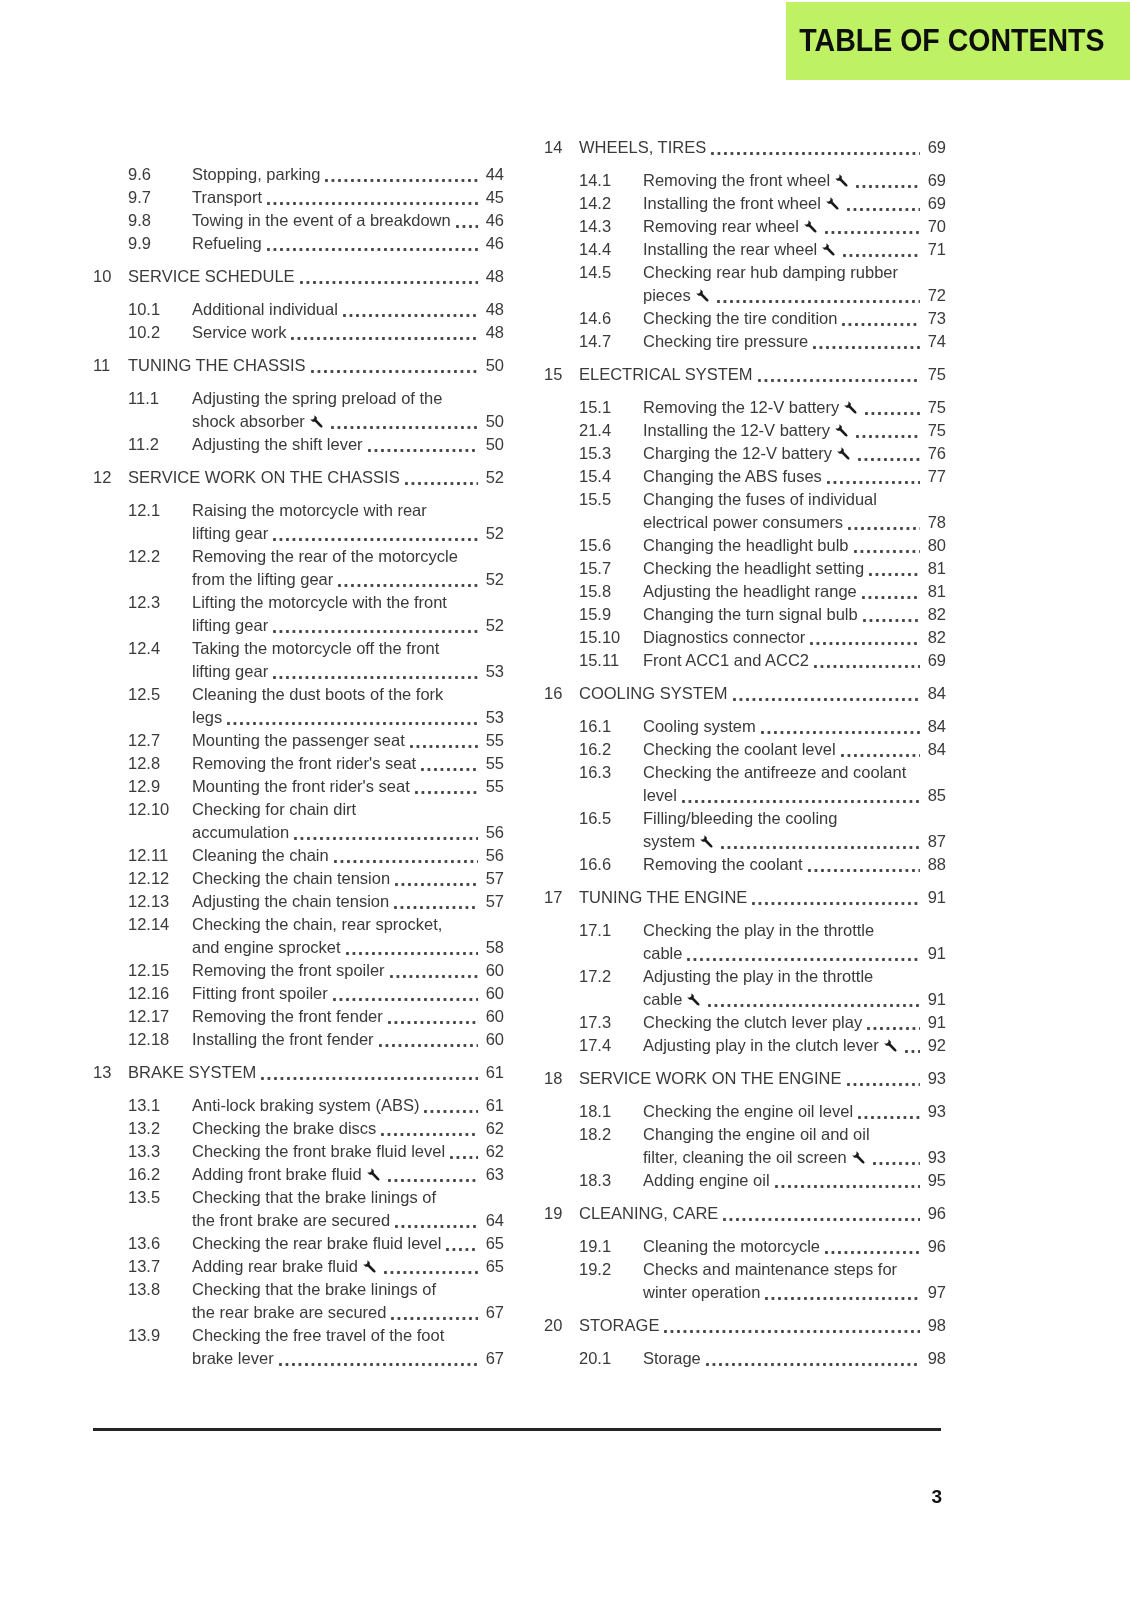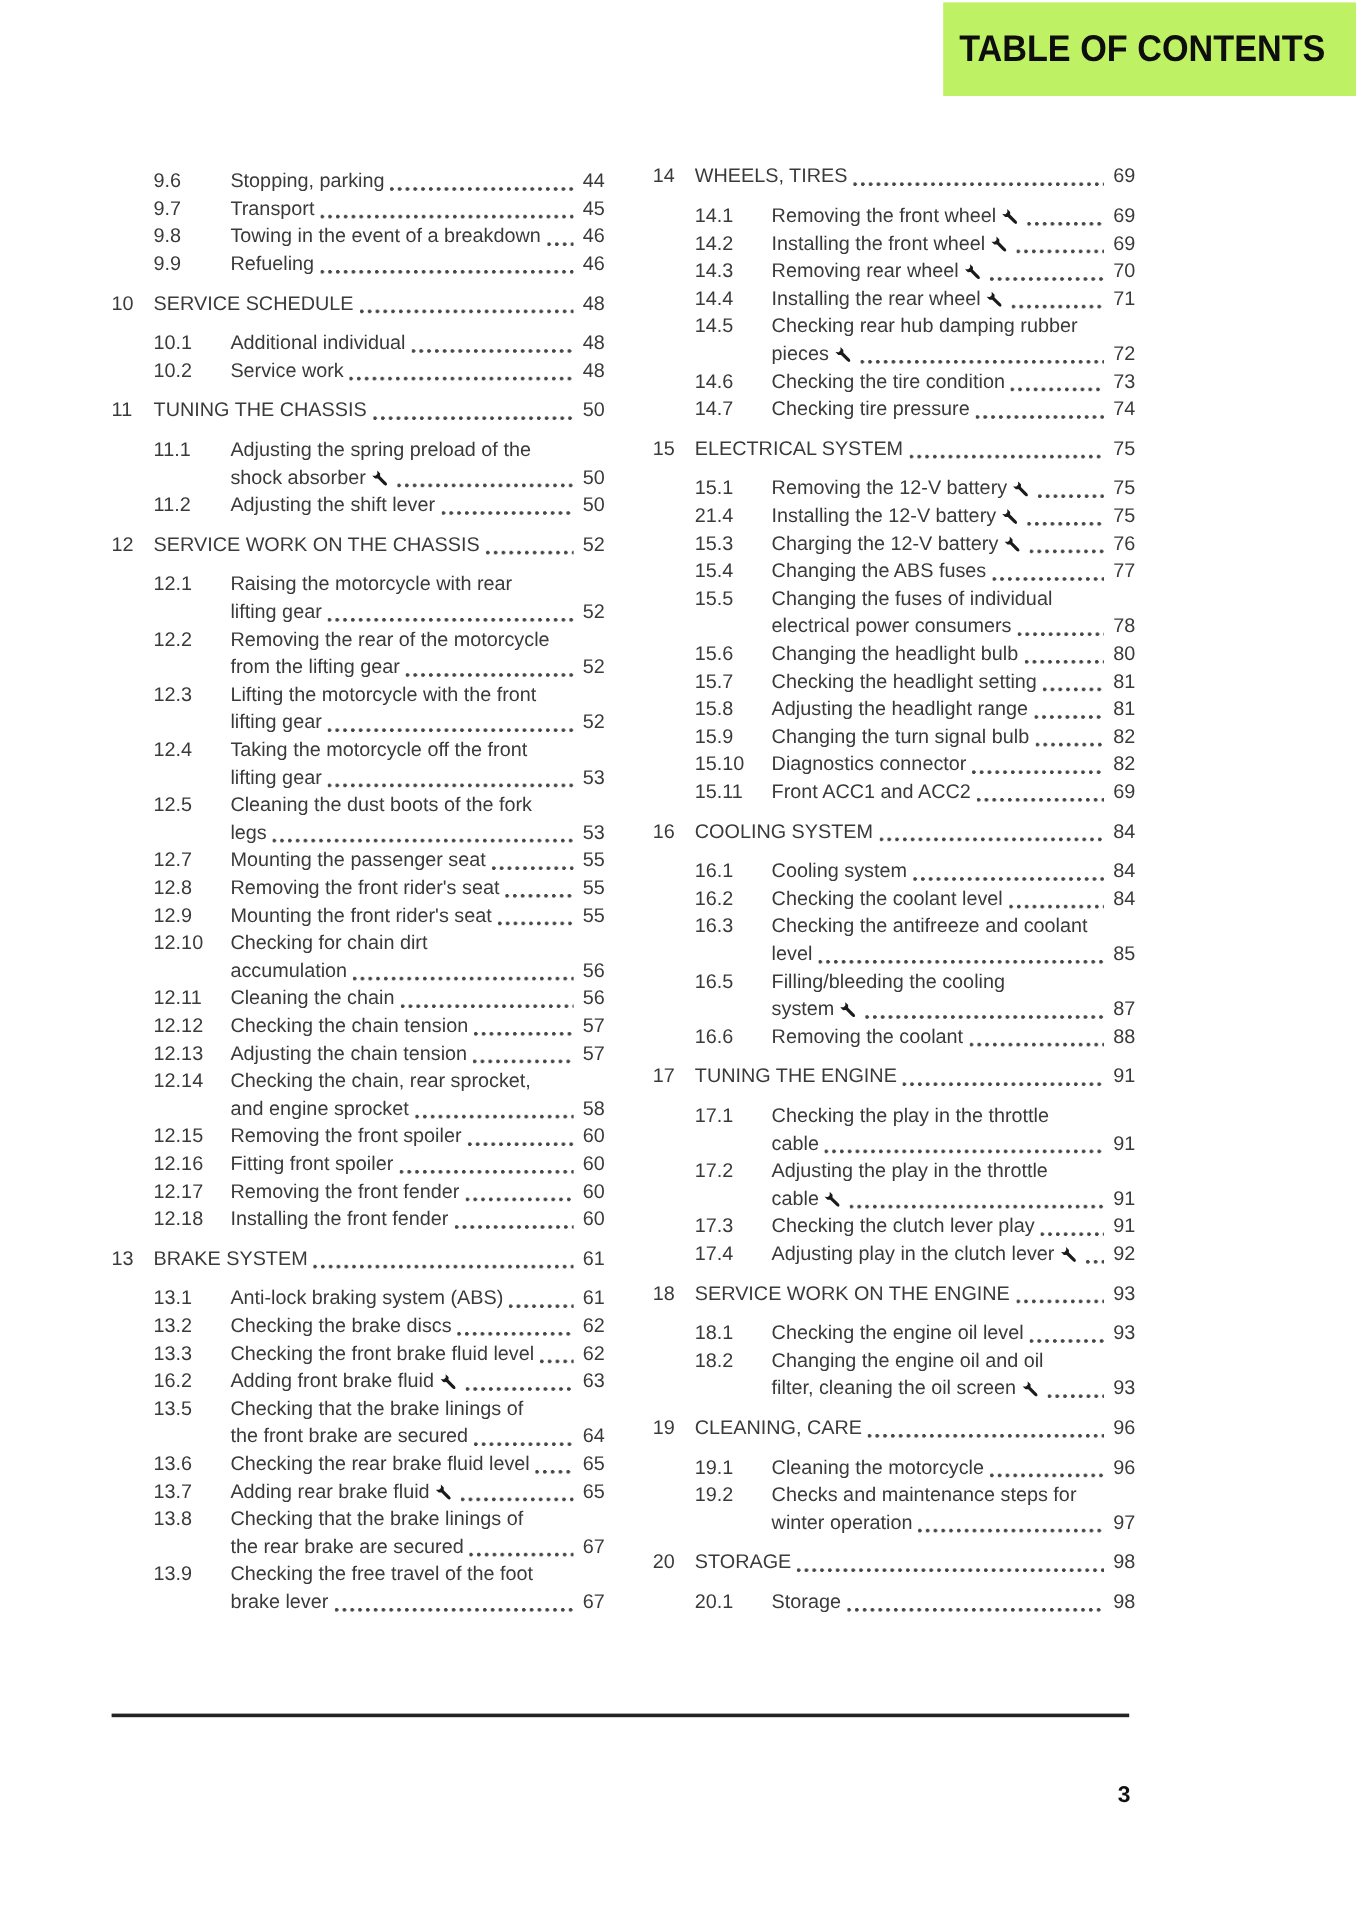--- a/index.html
+++ b/index.html
@@ -859,20 +859,30 @@
             <span class="wrench">
               <svg viewBox="0 0 24 24" width="17" height="17" aria-hidden="true">
                 <path transform="rotate(-45 12 12)" fill="#1b1b1b" d="M7.8 1.6 L7.8 6.4 L10.1 8.6 L10.1 17.2 C10.1 19.8 10.5 21.5 12 21.5 C13.5 21.5 13.9 19.8 13.9 17.2 L13.9 8.6 L16.2 6.4 L16.2 1.6 L13.5 4.4 L10.5 4.4 Z"></path>
               </svg>
             </span>
             <span class="dots"></span>
             <span class="pagenum">93</span>
           </div>
         </div>
       </div>
+      <div class="entry section">
+        <span class="num">18.3</span>
+        <div class="body">
+          <div class="lastline">
+            <span class="ltxt">Adding engine oil</span>
+            <span class="dots"></span>
+            <span class="pagenum">95</span>
+          </div>
+        </div>
+      </div>
       <div class="entry chapter">
         <span class="num">19</span>
         <div class="body">
           <div class="lastline">
             <span class="ltxt">CLEANING, CARE</span>
             <span class="dots"></span>
             <span class="pagenum">96</span>
           </div>
         </div>
       </div>

